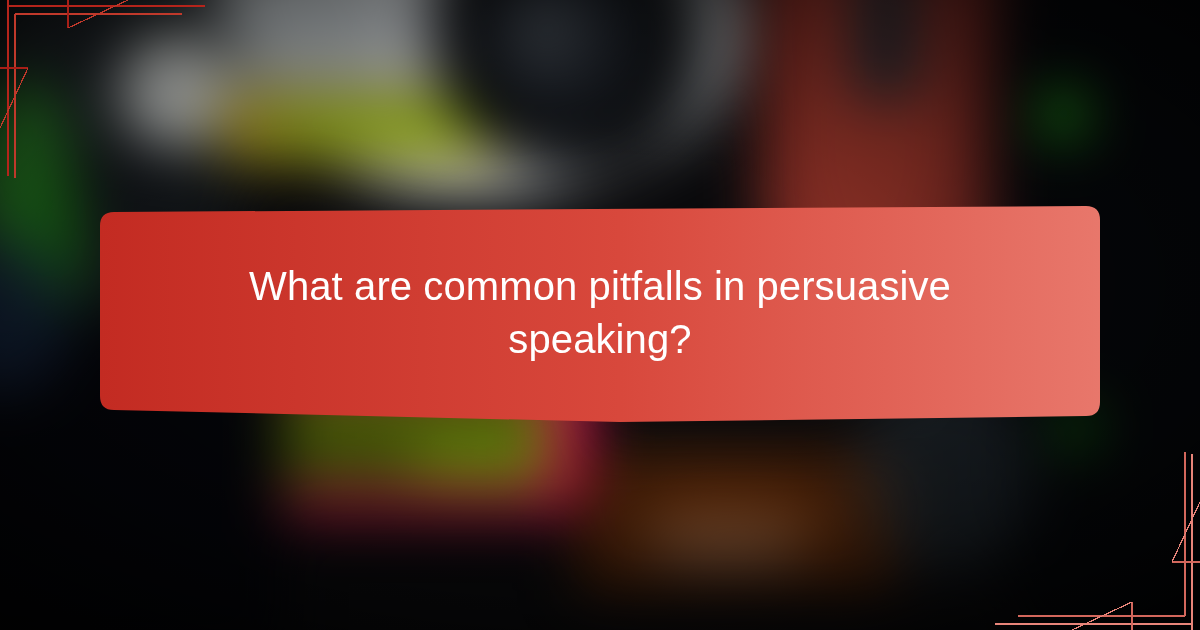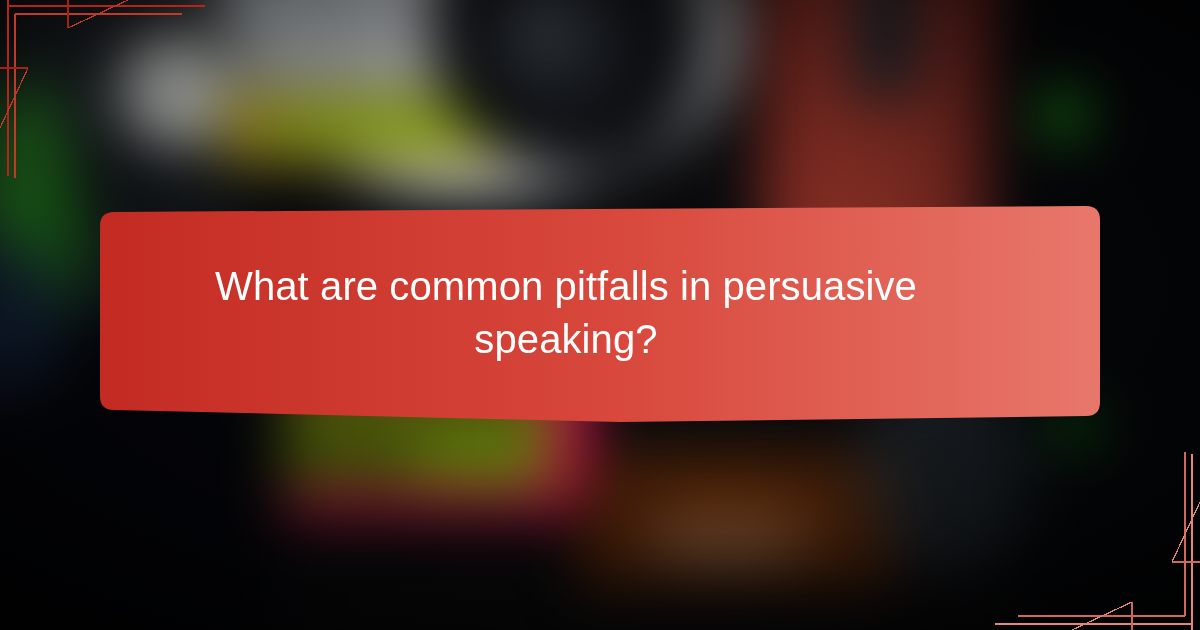--- a/index.html
+++ b/index.html
@@ -218,20 +218,21 @@
   }
   .banner-shape {
     position: absolute;
     inset: 0;
   }
   .banner-text {
     position: absolute;
     inset: 0;
     display: flex;
     align-items: center;
+    justify-content: center;
     padding: 0 86px 4px 86px;
     box-sizing: border-box;
   }
   .banner-text h1 {
     margin: 0;
     font-family: "Liberation Sans", sans-serif;
     font-size: 40px;
     line-height: 1.32;
     font-weight: 400;
     color: #ffffff;

